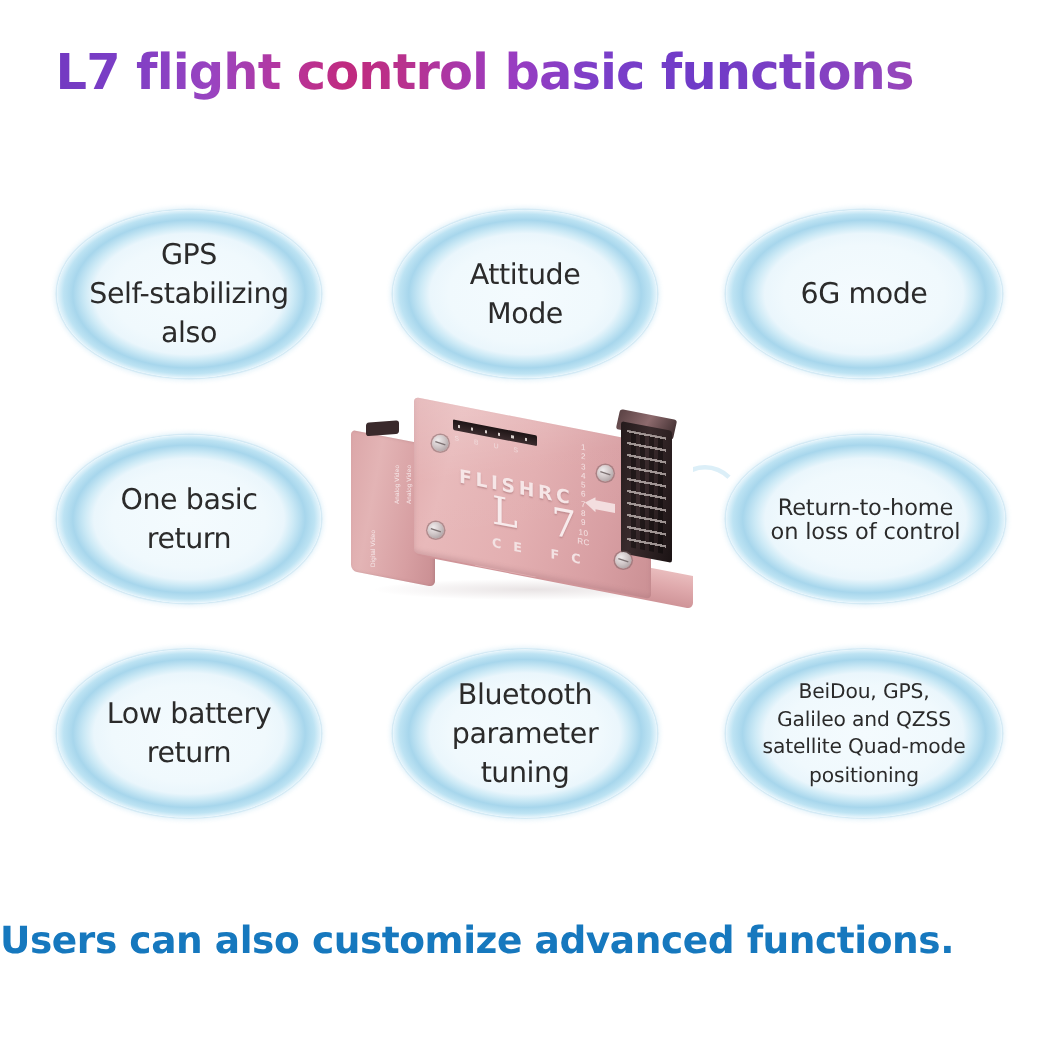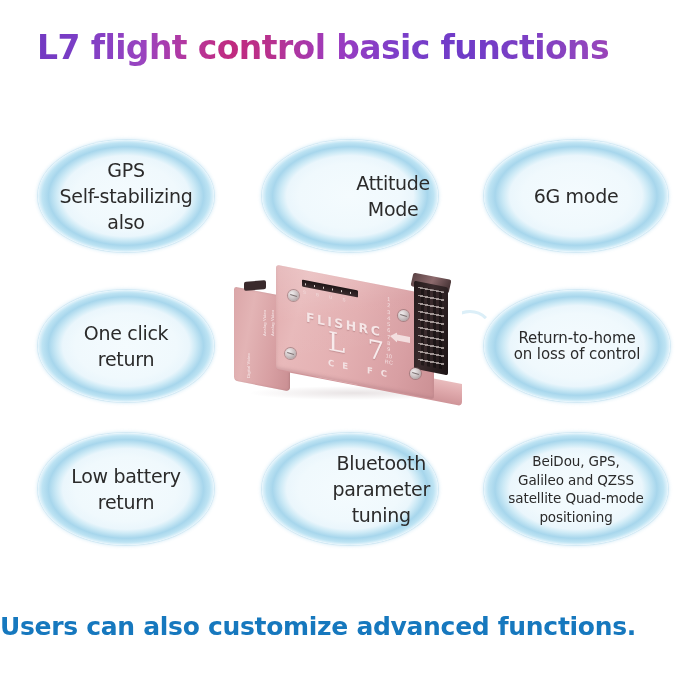--- a/index.html
+++ b/index.html
@@ -88,21 +88,21 @@
     letter-spacing: -0.3px;
   }
   .bubble-label.small {
     font-size: 13.5px;
     line-height: 18.5px;
     letter-spacing: -0.1px;
   }
 
   
   .col-1 { left: 38px; }
-  .col-2 { left: 262px; justify-content: flex-end; }
+  .col-2 { left: 262px; }
   .col-3 { left: 484px; }
   .row-1 { top: 4px; }
   .row-2 { top: 154px; }
   .row-3 { top: 297px; }
 
   .bubble.col-3 { width: 184px; }
   .bubble.col-3.row-2 { width: 186px; }
 
   
   .product {
@@ -384,21 +384,21 @@
   <div class="bubble col-2 row-1">
     <span class="bubble-label">Attitude
 Mode</span>
   </div>
 
   <div class="bubble col-3 row-1">
     <span class="bubble-label">6G mode</span>
   </div>
 
   <div class="bubble col-1 row-2">
-    <span class="bubble-label">One click
+    <span class="bubble-label">One basic
 return</span>
   </div>
 
   <div class="bubble col-3 row-2">
     <span class="bubble-label small" style="font-size:15px;line-height:16px;">Return-to-home
 on loss of control</span>
   </div>
 
   <div class="bubble col-1 row-3">
     <span class="bubble-label">Low battery

